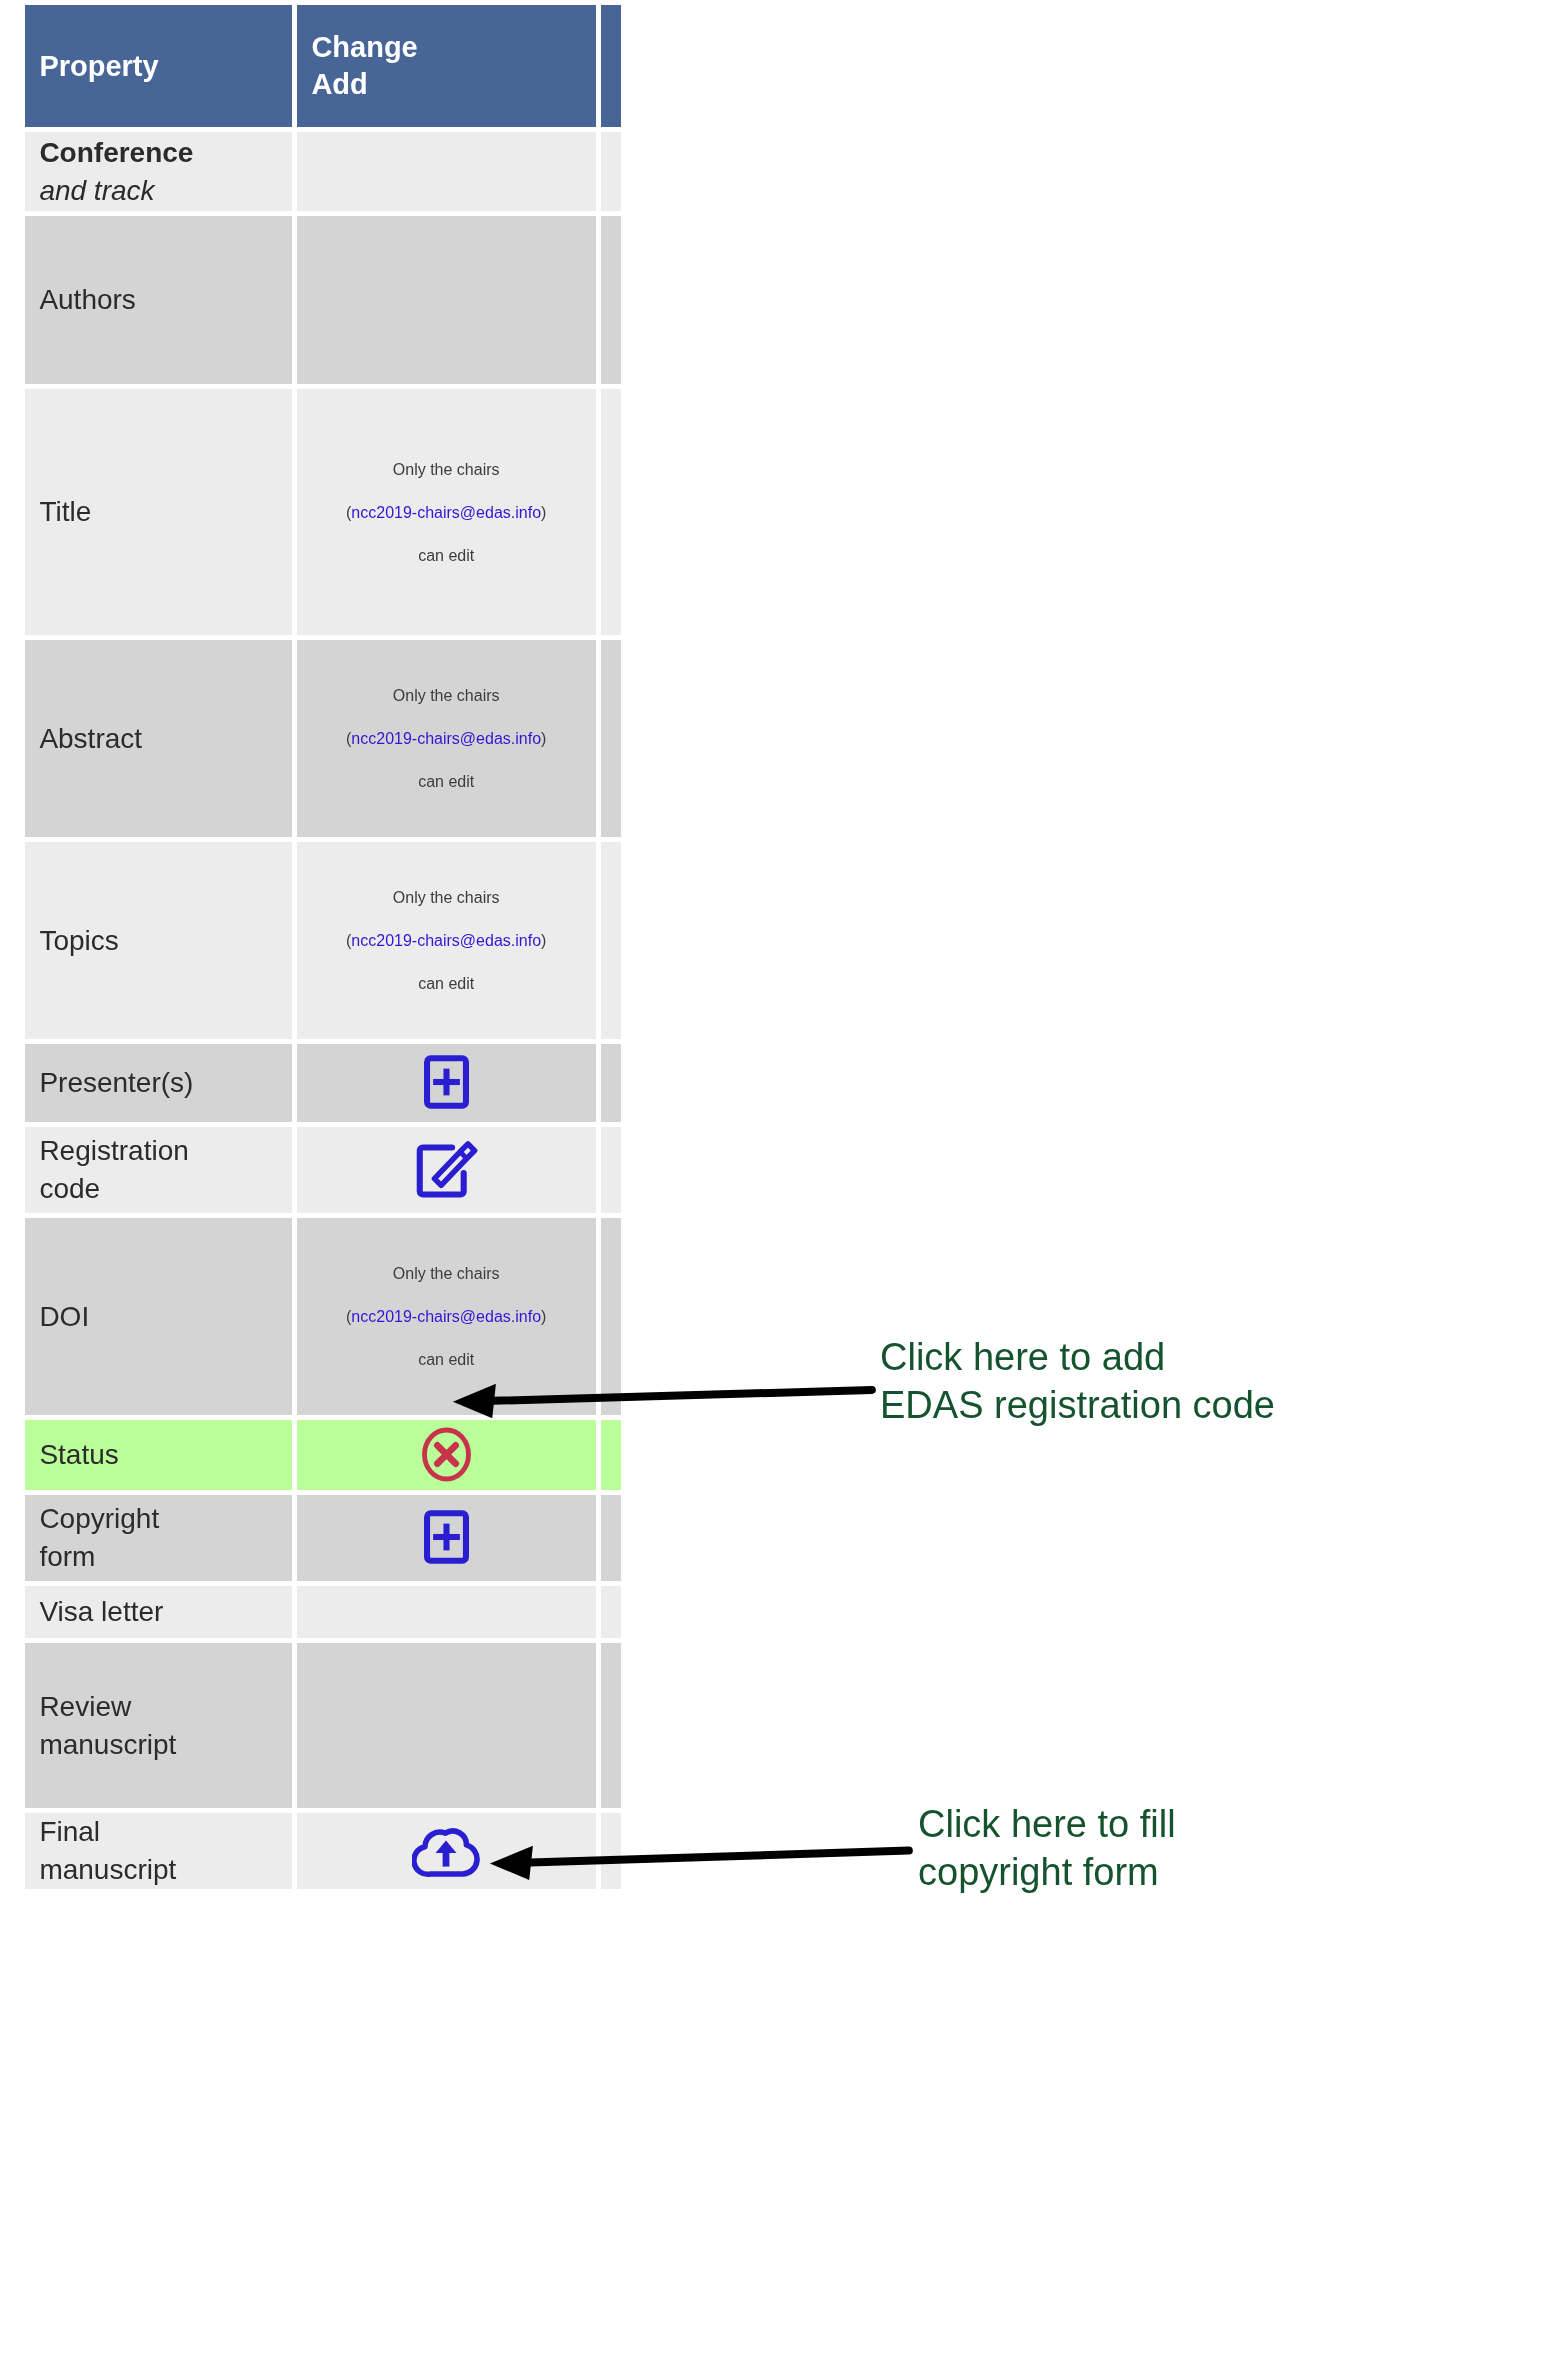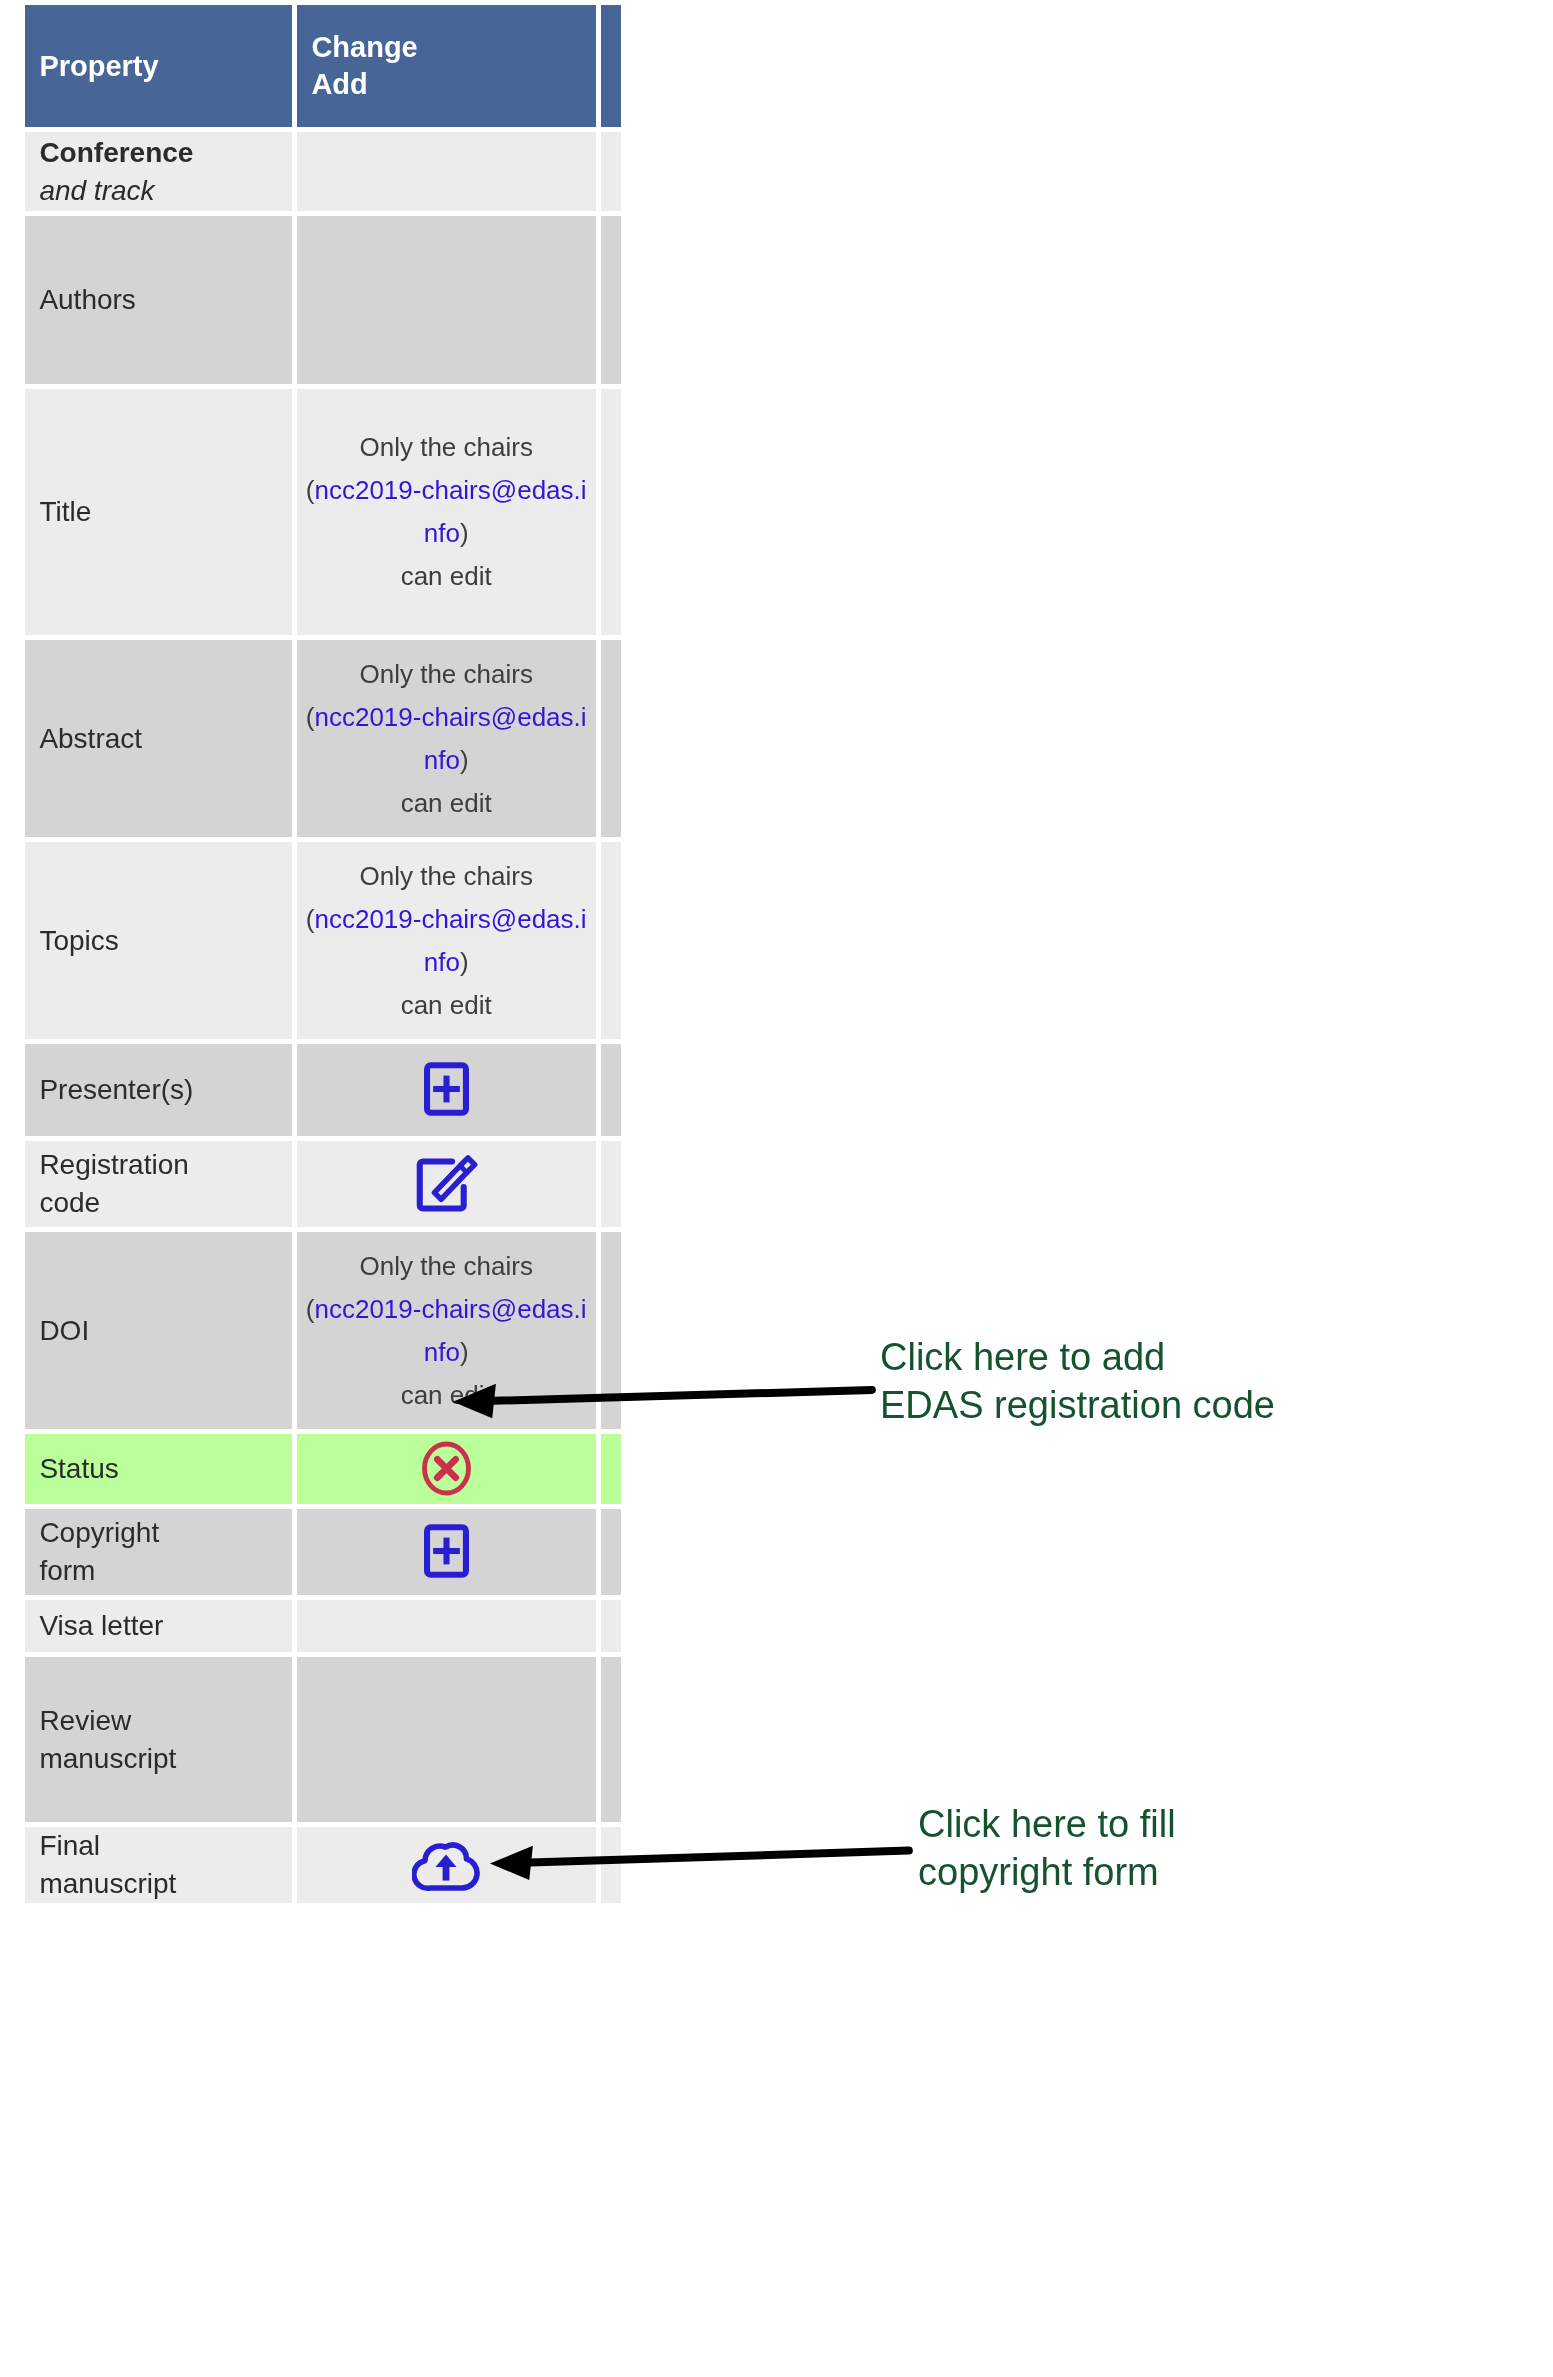--- a/index.html
+++ b/index.html
@@ -65,21 +65,21 @@
 
   tr.status-row .cell-prop,
   tr.status-row .cell-change,
   tr.status-row .cell-extra{background:#BAFF9A;}
 
   .cell-prop b{font-weight:bold;}
   .cell-prop i{font-style:italic;}
 
   
   .chair-note{
-    font-size:26px;
+    font-size:16px;
     line-height:43px;
     color:#3d3d3d;
     text-align:center;
     padding:4.9px 8.6px;
   }
   .chair-note a{
     color:#3414d6;
     text-decoration:none;
     word-break:break-all;
   }
@@ -176,21 +176,21 @@
       <td class="cell-change">
         <div class="chair-note">
           <span>Only the chairs</span><br>
           <span>(</span><a href="#">ncc2019-chairs@edas.info</a><span>)</span><br>
           <span>can edit</span>
         </div>
       </td>
       <td class="cell-extra"></td>
     </tr>
 
-    <tr class="alt" style="height:92px;">
+    <tr class="alt" style="height:78px;">
       <td class="cell-prop">Presenter(s)</td>
       <td class="cell-change">
         <span class="icon-wrap">
           <svg class="ico-plus" viewBox="0 0 74 88" xmlns="http://www.w3.org/2000/svg">
             <rect x="5" y="5" width="64" height="78" rx="6" ry="6" fill="none" stroke="#2A1FD0" stroke-width="10"></rect>
             <rect x="32" y="22" width="10" height="44" fill="#2A1FD0"></rect>
             <rect x="15" y="39" width="44" height="10" fill="#2A1FD0"></rect>
           </svg>
         </span>
       </td>

